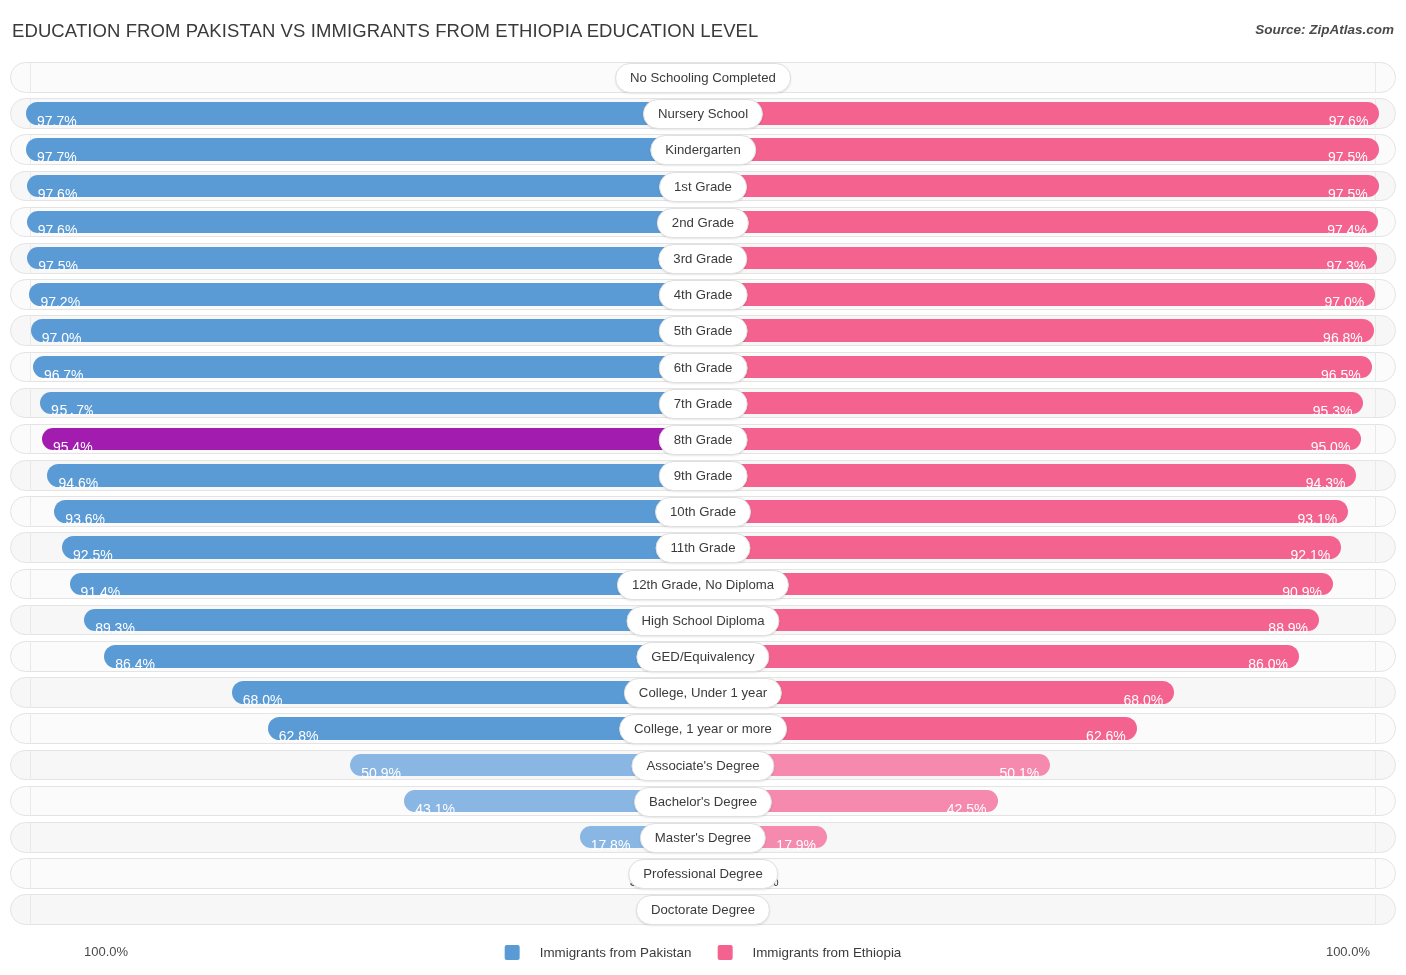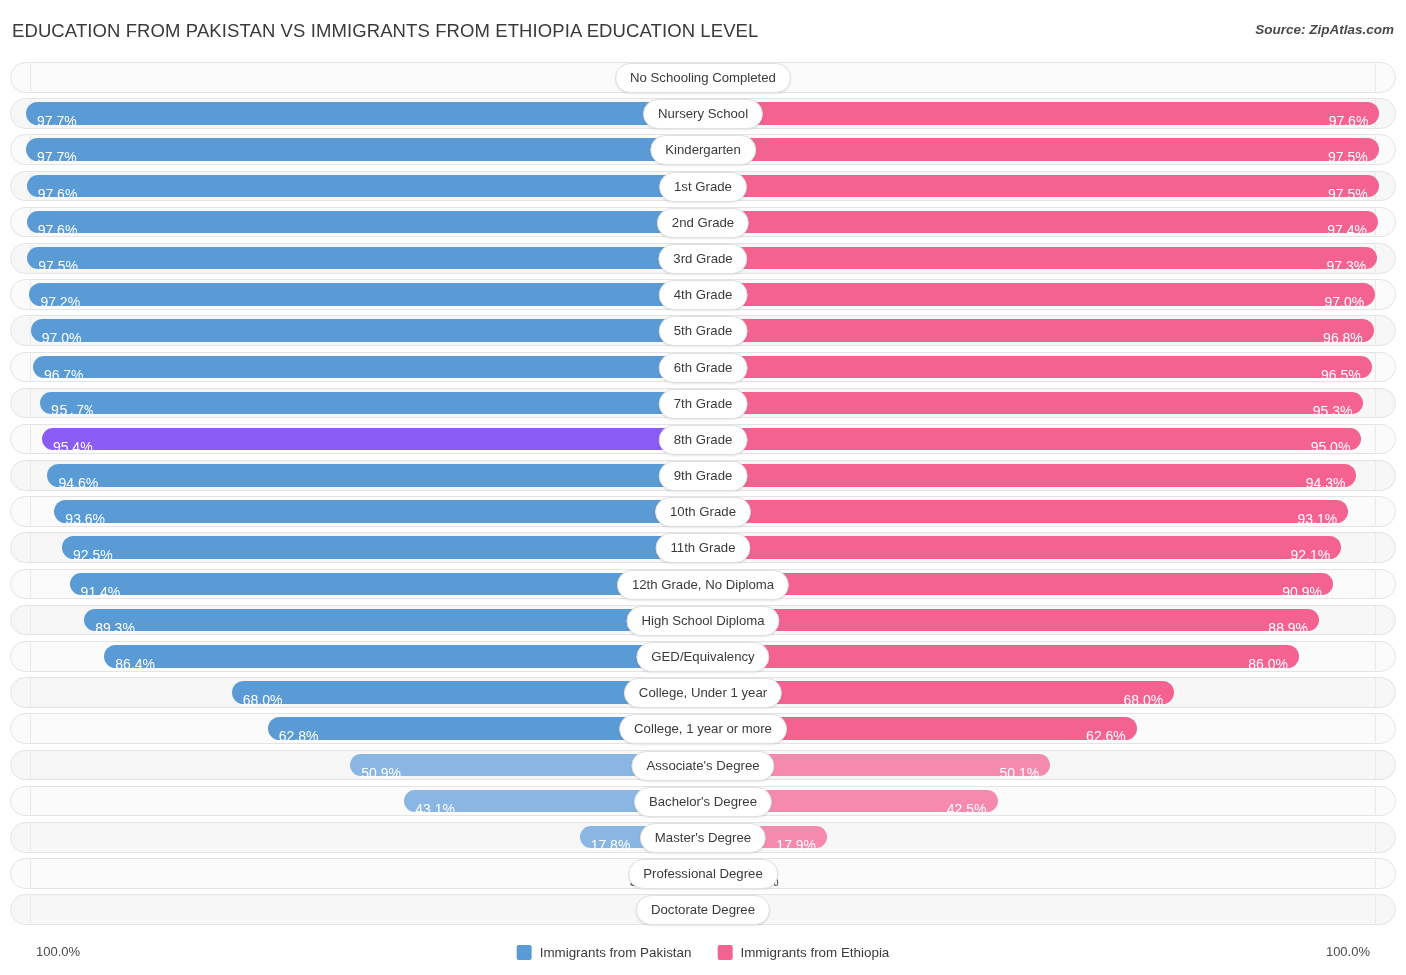--- a/index.html
+++ b/index.html
@@ -157,39 +157,40 @@
     width: 1406px;
     height: 26px;
   }
   .axis-min, .axis-max {
     position: absolute;
     top: 0;
     height: 26px;
     line-height: 26px;
     font-size: 13px;
     color: #4a4a4a;
+    margin-left: 48px;
   }
   .axis-min { left: 36px; }
   .axis-max { right: 36px; }
 
   .legend {
     position: absolute;
     left: 50%;
     top: 0;
     transform: translateX(-50%);
     height: 26px;
     display: flex;
     align-items: center;
     gap: 26px;
     white-space: nowrap;
   }
   .legend-entry {
     display: flex;
     align-items: center;
-    gap: 8px;
+    gap: 20px;
   }
   .legend-swatch {
     width: 15px;
     height: 15px;
     border-radius: 2px;
     display: inline-block;
   }
   .legend-text {
     font-size: 13.4px;
     color: #3b3b3b;
@@ -323,21 +324,21 @@
         </div>
         <div class="bar right" style="width: 660.429px; background: rgb(244, 98, 143);">
           <span class="val inside-right">95.3%</span>
         </div>
         <div class="center-label">7th Grade</div>
       </div>
       <div class="row alt">
         <div class="track"></div>
         <div class="gridline left"></div>
         <div class="gridline right"></div>
-        <div class="bar left" style="width: 661.122px; background: #8b5cf6;">
+        <div class="bar left" style="width: 661.122px; background: #a21caf;">
           <span class="val inside-left">95.4%</span>
         </div>
         <div class="bar right" style="width: 658.35px; background: rgb(244, 98, 143);">
           <span class="val inside-right">95.0%</span>
         </div>
         <div class="center-label">8th Grade</div>
       </div>
       <div class="row">
         <div class="track"></div>
         <div class="gridline left"></div>

